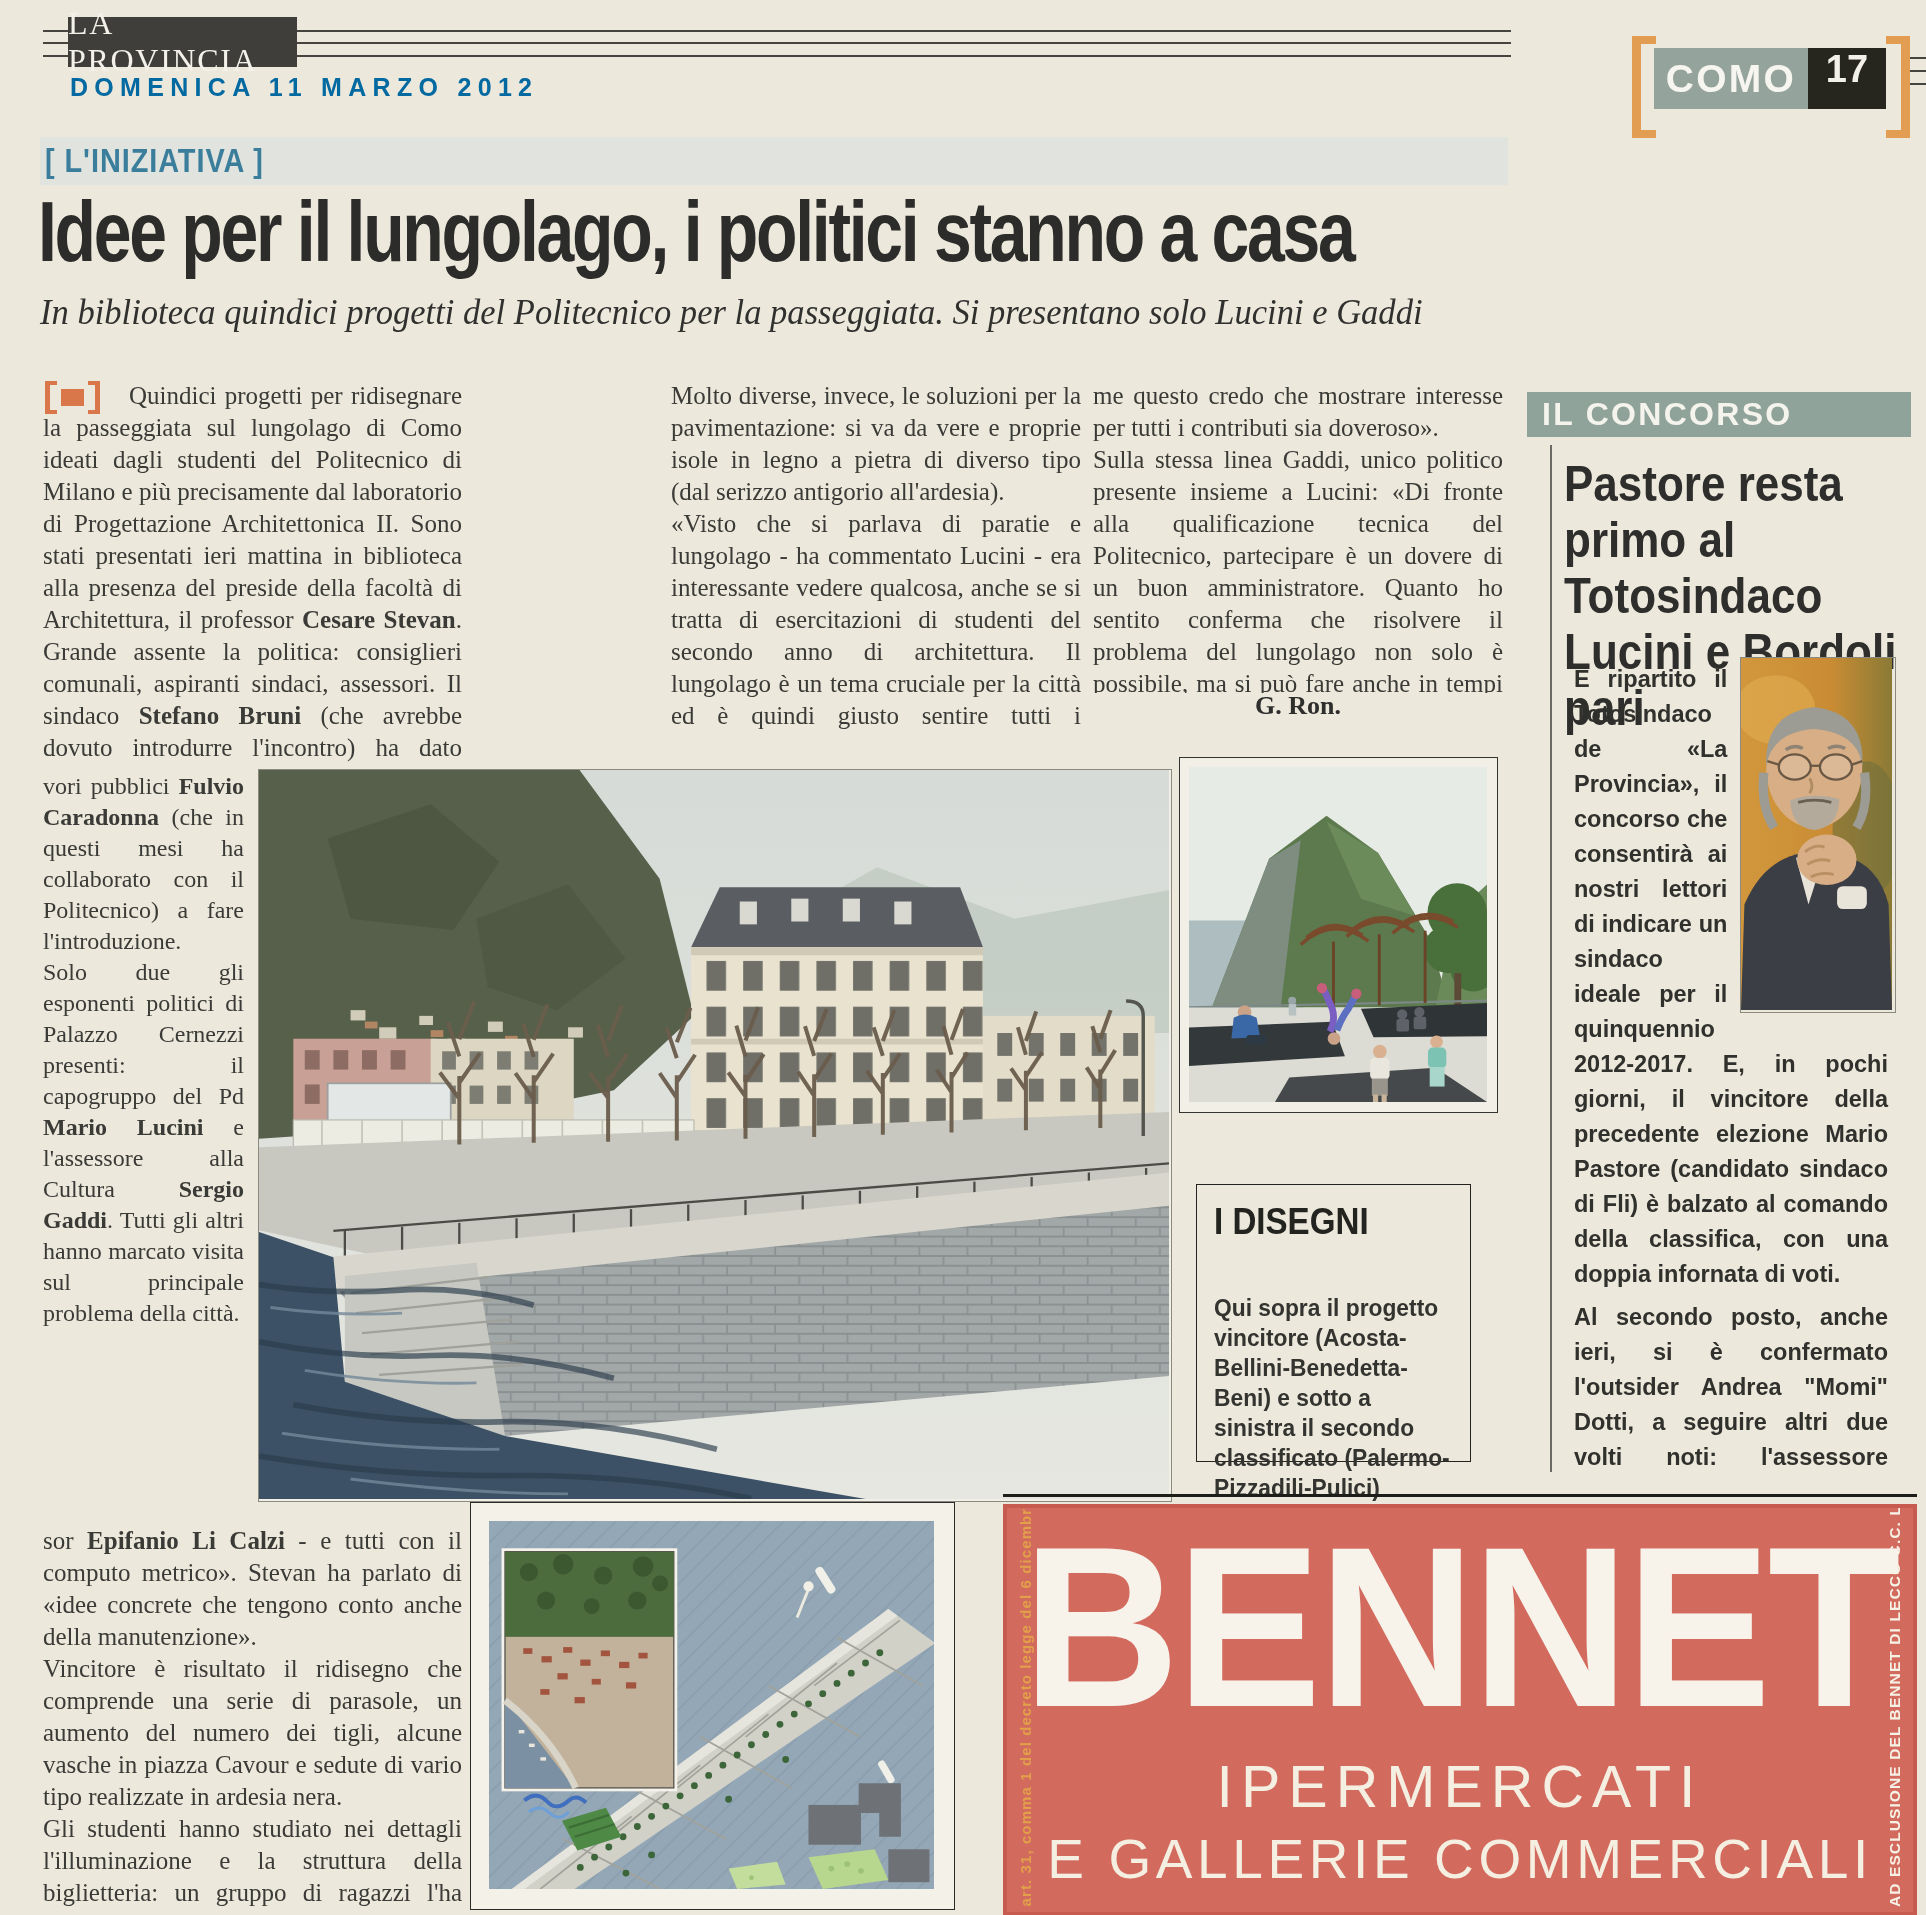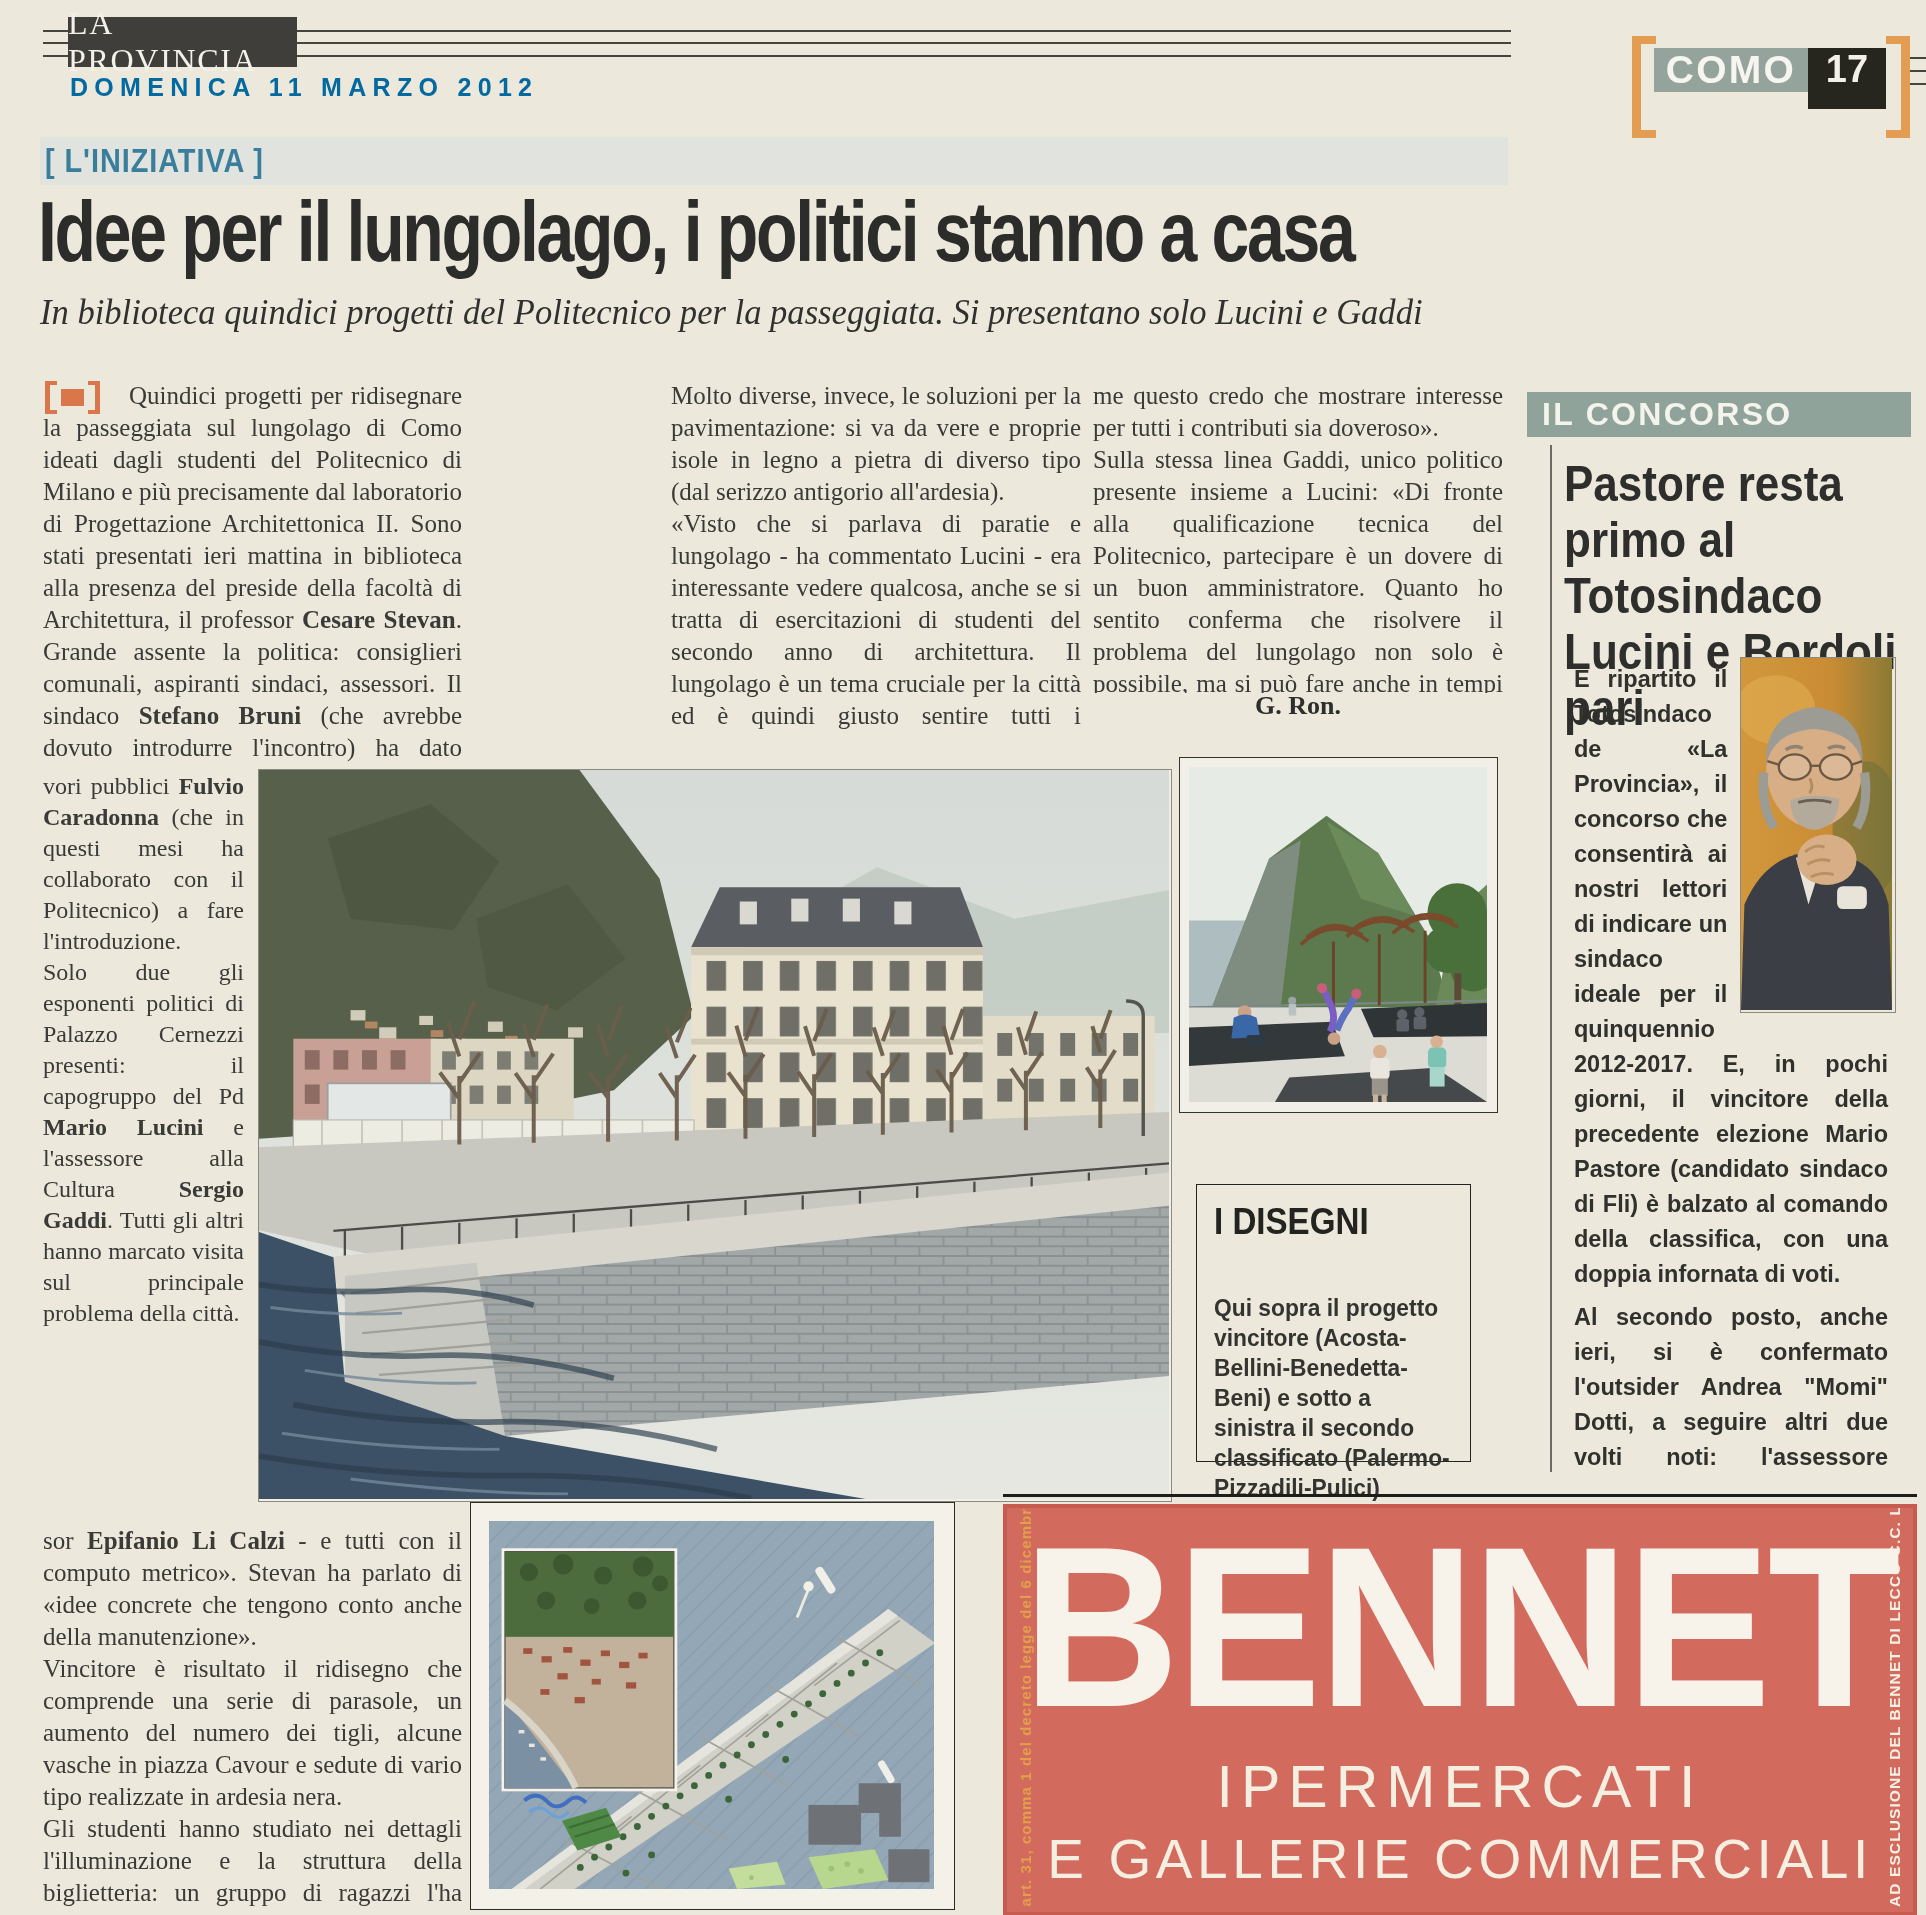--- a/index.html
+++ b/index.html
@@ -8,21 +8,21 @@
   
   .mast-line{position:absolute;height:2.3px;background:#45443f;}
   #masthead-box{position:absolute;left:68px;top:17px;width:229px;height:50px;background:#3f3e3a;
     color:#f3f1ea;font-family:"Liberation Serif",serif;font-size:32px;letter-spacing:1.7px;
     display:flex;align-items:center;justify-content:center;}
   #date-line{position:absolute;left:70px;top:73px;font-family:"Liberation Sans",sans-serif;
     font-weight:bold;font-size:25px;letter-spacing:6.3px;color:#0369a1;}
   .bracket{position:absolute;width:15px;height:86px;top:36px;}
   .bracket.l{border-left:9.2px solid #e29d52;border-top:8px solid #e29d52;border-bottom:8px solid #e29d52;}
   .bracket.r{border-right:9.2px solid #e29d52;border-top:8px solid #e29d52;border-bottom:8px solid #e29d52;}
-  #como-box{position:absolute;left:1654px;top:48px;width:154px;height:44px;background:#95a39d;
+  #como-box{position:absolute;left:1654px;top:48px;width:154px;height:61px;background:#95a39d;
     color:#f6f5ef;font-family:"Liberation Sans",sans-serif;font-weight:bold;font-size:39px;letter-spacing:2.3px;
     display:flex;align-items:center;justify-content:center;}
   #page-num-box{position:absolute;left:1808px;top:48px;width:78px;height:61px;background:#26261f;
     color:#f2f0e8;font-family:"Liberation Sans",sans-serif;font-weight:bold;font-size:38px;
     display:flex;justify-content:center;}
   
   #kicker-band{position:absolute;left:40px;top:137px;width:1468px;height:48px;background:#cfdde0;opacity:.4;}
   #kicker{position:absolute;left:45px;top:141px;font-family:"Liberation Sans",sans-serif;font-weight:bold;
     font-size:34px;color:#3a7e9c;transform:scaleX(.85);transform-origin:0 0;white-space:nowrap;letter-spacing:1.1px;}
   #headline{position:absolute;left:38px;top:182px;font-family:"Liberation Sans",sans-serif;font-weight:bold;

